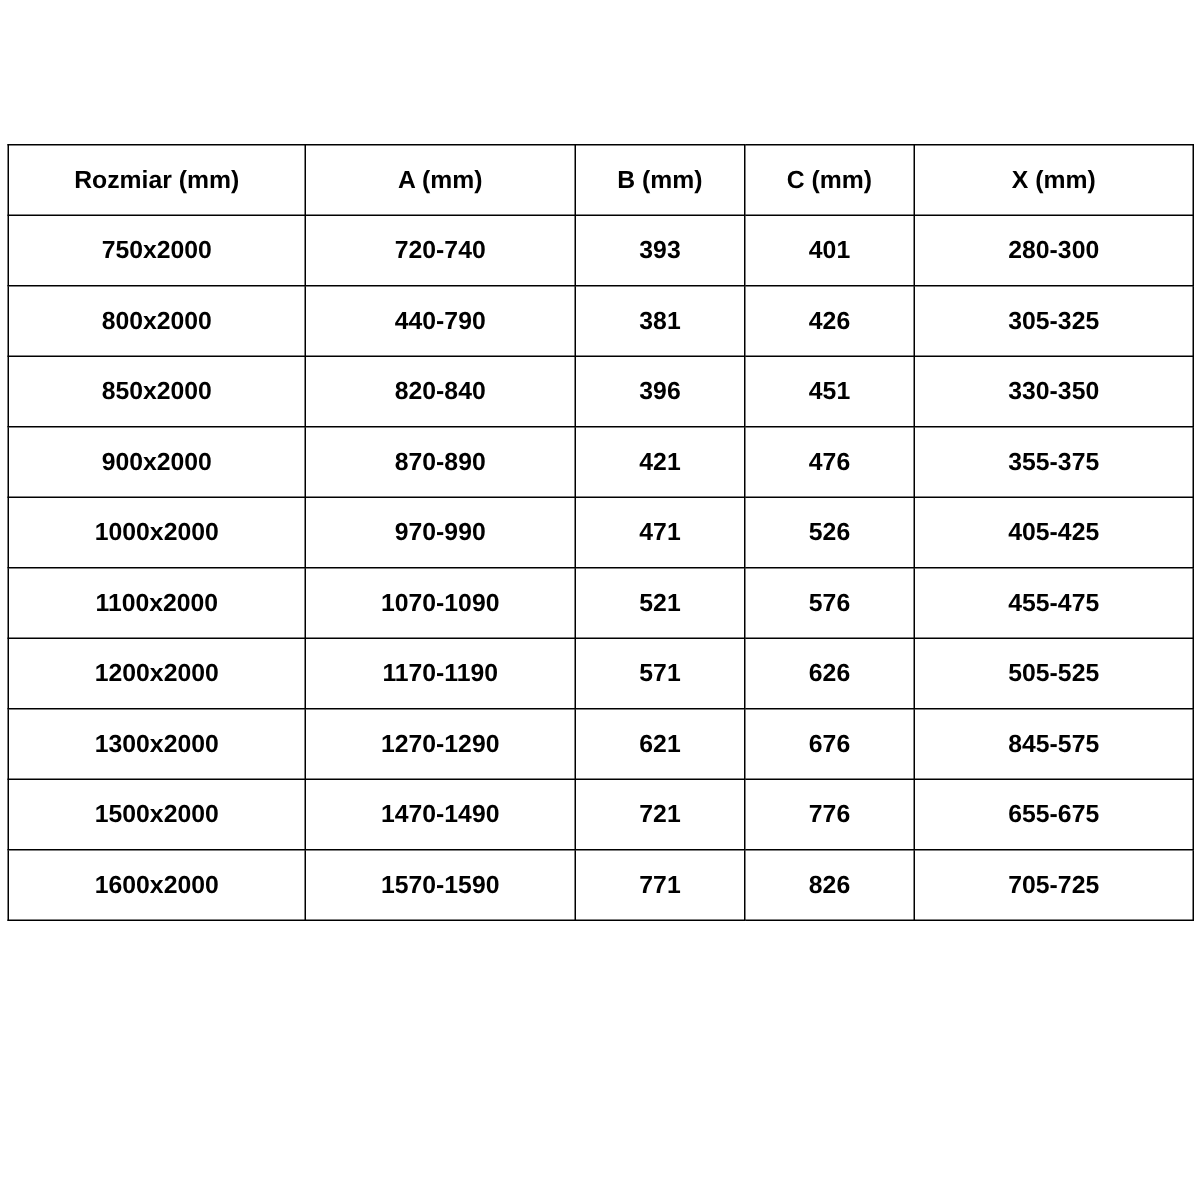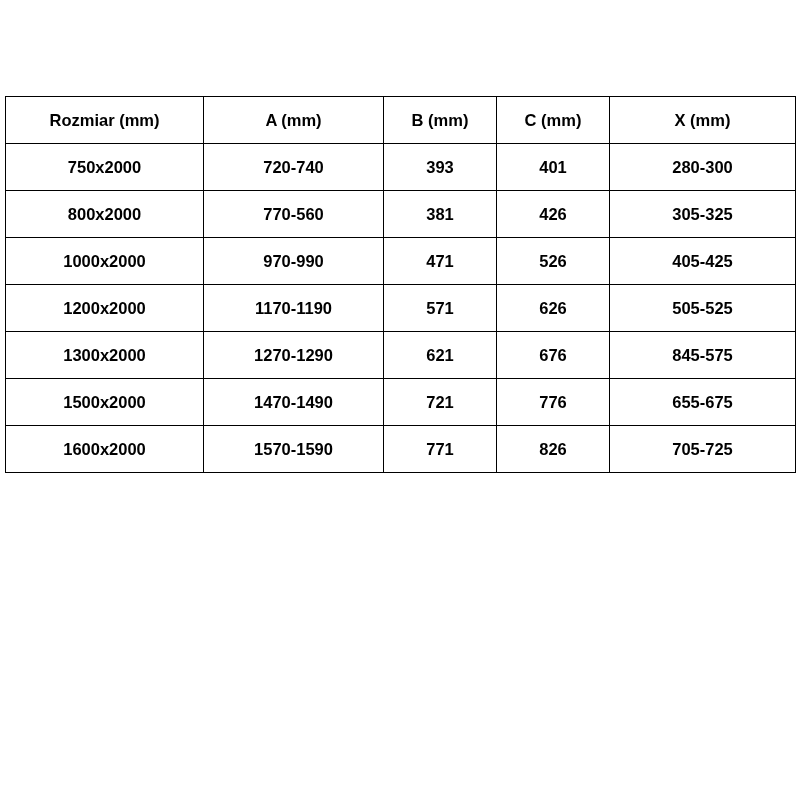--- a/index.html
+++ b/index.html
@@ -74,31 +74,52 @@
     <tbody>
       <tr>
         <td>750x2000</td>
         <td>720-740</td>
         <td>393</td>
         <td>401</td>
         <td>280-300</td>
       </tr>
       <tr>
         <td>800x2000</td>
-        <td>770-560</td>
+        <td>440-790</td>
         <td>381</td>
         <td>426</td>
         <td>305-325</td>
+      </tr>
+      <tr>
+        <td>850x2000</td>
+        <td>820-840</td>
+        <td>396</td>
+        <td>451</td>
+        <td>330-350</td>
+      </tr>
+      <tr>
+        <td>900x2000</td>
+        <td>870-890</td>
+        <td>421</td>
+        <td>476</td>
+        <td>355-375</td>
       </tr>
       <tr>
         <td>1000x2000</td>
         <td>970-990</td>
         <td>471</td>
         <td>526</td>
         <td>405-425</td>
+      </tr>
+      <tr>
+        <td>1100x2000</td>
+        <td>1070-1090</td>
+        <td>521</td>
+        <td>576</td>
+        <td>455-475</td>
       </tr>
       <tr>
         <td>1200x2000</td>
         <td>1170-1190</td>
         <td>571</td>
         <td>626</td>
         <td>505-525</td>
       </tr>
       <tr>
         <td>1300x2000</td>

